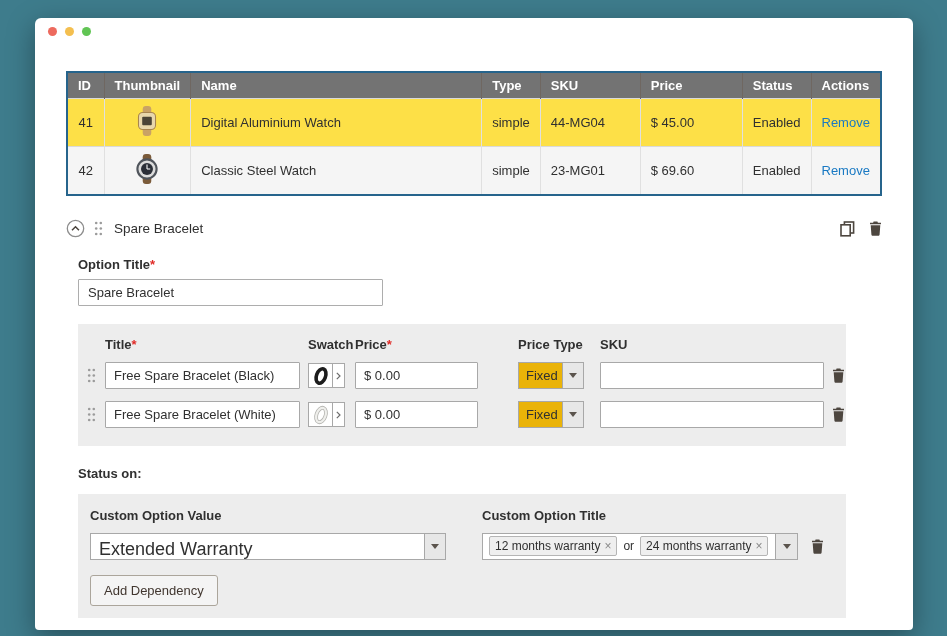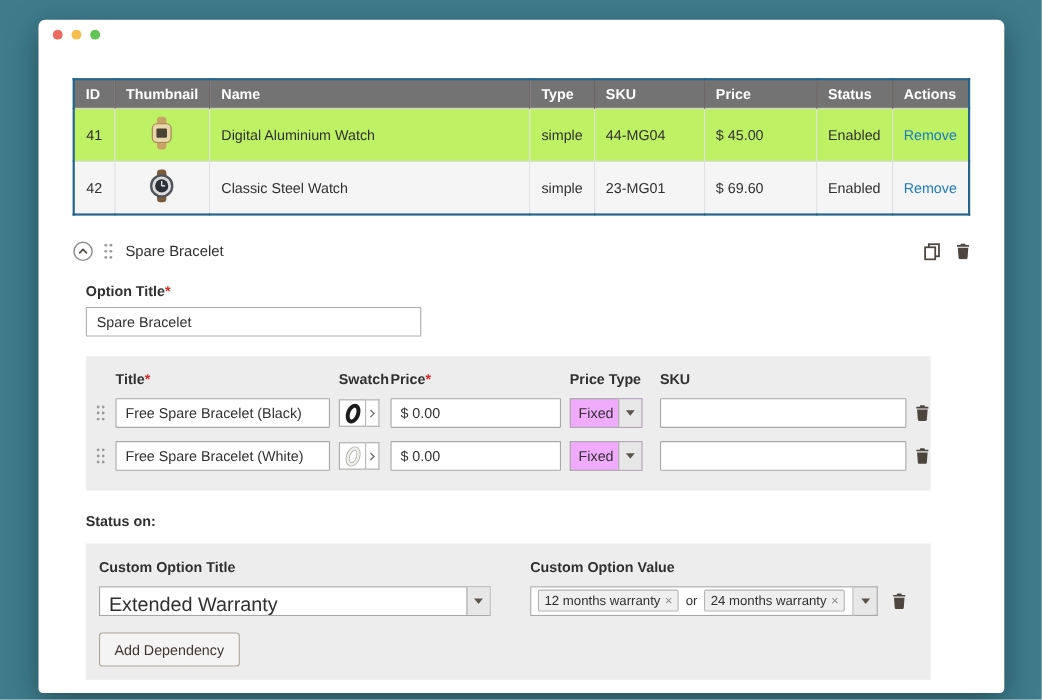--- a/index.html
+++ b/index.html
@@ -25,21 +25,21 @@
 
   
   table.products { width:100%; border-collapse:collapse; border:2px solid #26648c; }
   table.products th {
     background:#737373; color:#fff; font-size:13px; font-weight:bold;
     text-align:left; padding:5px 10px; height:25px;
   }
   table.products th + th { border-left:1px solid #6f6761; }
   table.products td {
     font-size:13px; color:#303030; padding:6px 10px; height:45px;
-    border-top:1px solid #d9d9d9; background:#bef264; vertical-align:middle;
+    border-top:1px solid #d9d9d9; background:#fde047; vertical-align:middle;
   }
   table.products td + td { border-left:1px solid #e0e0e0; }
   table.products tr.alt td { background:#f5f5f5; }
   .col-id { width:37px; } .col-thumb { width:76px; } .col-name { width:auto; }
   .col-type { width:55px; } .col-sku { width:100px; } .col-price { width:102px; }
   .col-status { width:63px; } .col-actions { width:70px; }
   td.c-id { text-align:center; }
   td.c-thumb { text-align:center; }
   a.remove-link { color:#1979c3; text-decoration:none; cursor:pointer; }
 
@@ -62,27 +62,27 @@
 
   .vgrid { display:grid; grid-template-columns: 27px 203px 47px 163px 82px 232px 1fr; align-items:center; }
   .vheader { padding-top:8px; height:32px; font-size:13px; font-weight:bold; color:#303030; }
   .vheader span { white-space:nowrap; }
   .vrow { height:39px; }
   .vrow .drag-handle { justify-self:center; }
   .cell-input {
     height:27px; border:1px solid #a8a8a8; font-size:13px; padding:0 8px;
     color:#303030; background:#fff; font-family:"Liberation Sans",sans-serif; border-radius:1px;
   }
-  .w-title { width:195px; } .w-price { width:155px; } .w-sku { width:224px; }
+  .w-title { width:195px; } .w-price { width:123px; } .w-sku { width:224px; }
 
   .swatch-group { display:flex; align-items:center; }
   .swatch-box { width:25px; height:25px; background:#fff; border:1px solid #a8a8a8; display:flex; align-items:center; justify-content:center; }
   .swatch-exp { width:12px; height:25px; background:#fff; border:1px solid #a8a8a8; border-left:none; display:flex; align-items:center; justify-content:center; cursor:pointer; }
 
-  .mini-select { display:flex; width:66px; height:27px; border:1px solid #a8a8a8; background:#f0abfc; cursor:pointer; }
+  .mini-select { display:flex; width:66px; height:27px; border:1px solid #a8a8a8; background:#eab308; cursor:pointer; }
   .mini-select .sel-txt { flex:1; font-size:13px; color:#303030; padding:5px 0 0 7px; }
   .arrow-seg { width:21px; border-left:1px solid #a8a8a8; background:#e7e7e7; display:flex; align-items:center; justify-content:center; }
   .tri { width:0; height:0; border-left:4px solid transparent; border-right:4px solid transparent; border-top:5px solid #5b544d; }
 
   .row-trash { justify-self:end; margin-right:9px; }
 
   .btn {
     display:inline-block; margin:9px 0 0 12px; padding:7px 13px;
     background:#f4f4f4; border:1px solid #aba59b; border-radius:3px;
     font-size:13px; color:#41362f; font-family:"Liberation Sans",sans-serif; cursor:pointer;
@@ -312,22 +312,22 @@
           </svg>
         </button>
       </div>
 
     </div>
 
     <div class="depends-label">Status on:</div>
 
     <div class="panel dep-panel">
       <div class="dep-grid dep-header">
+        <span>Custom Option Value</span>
         <span>Custom Option Title</span>
-        <span>Custom Option Value</span>
       </div>
       <div class="dep-grid dep-row">
         <span>
           <span class="big-select">
             <span class="sel-txt">Extended Warranty</span>
             <span class="arrow-seg">
                 <span class="tri"></span>
               </span>
           </span>
         </span>

